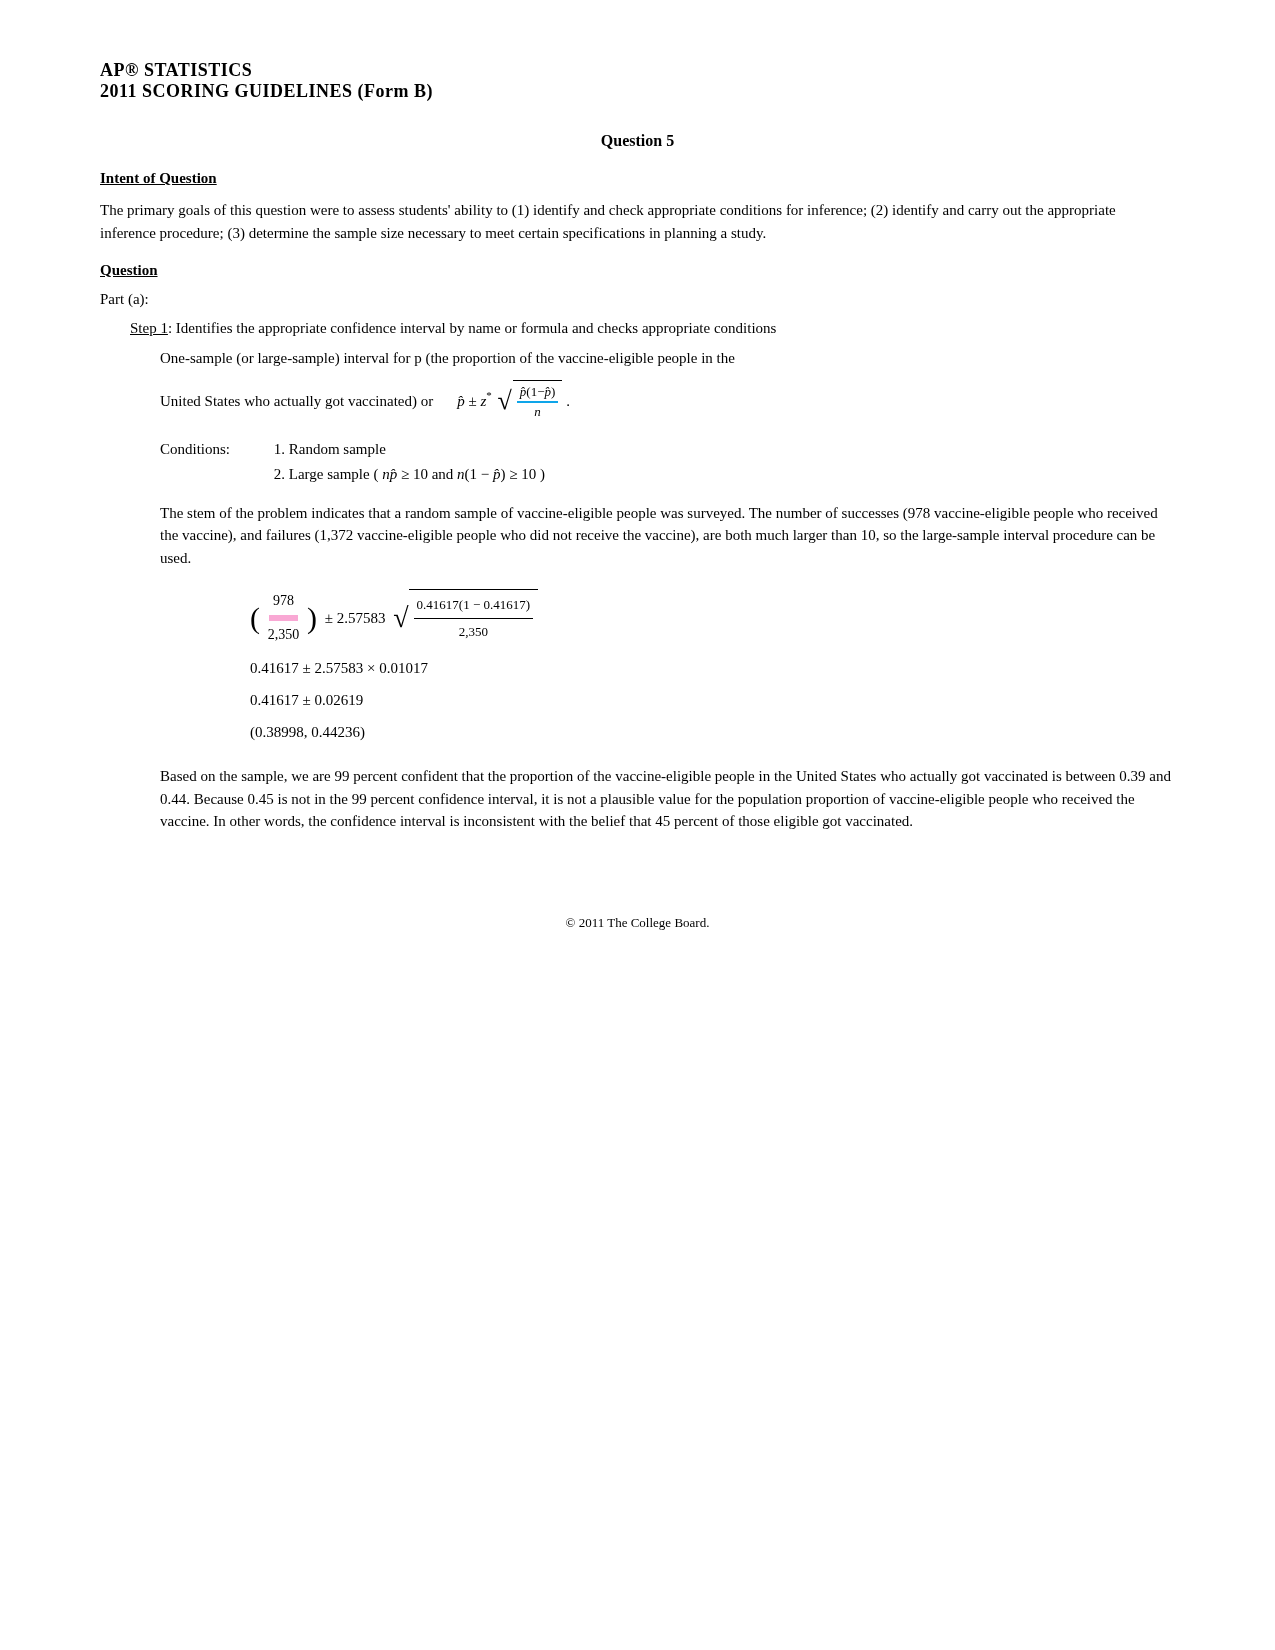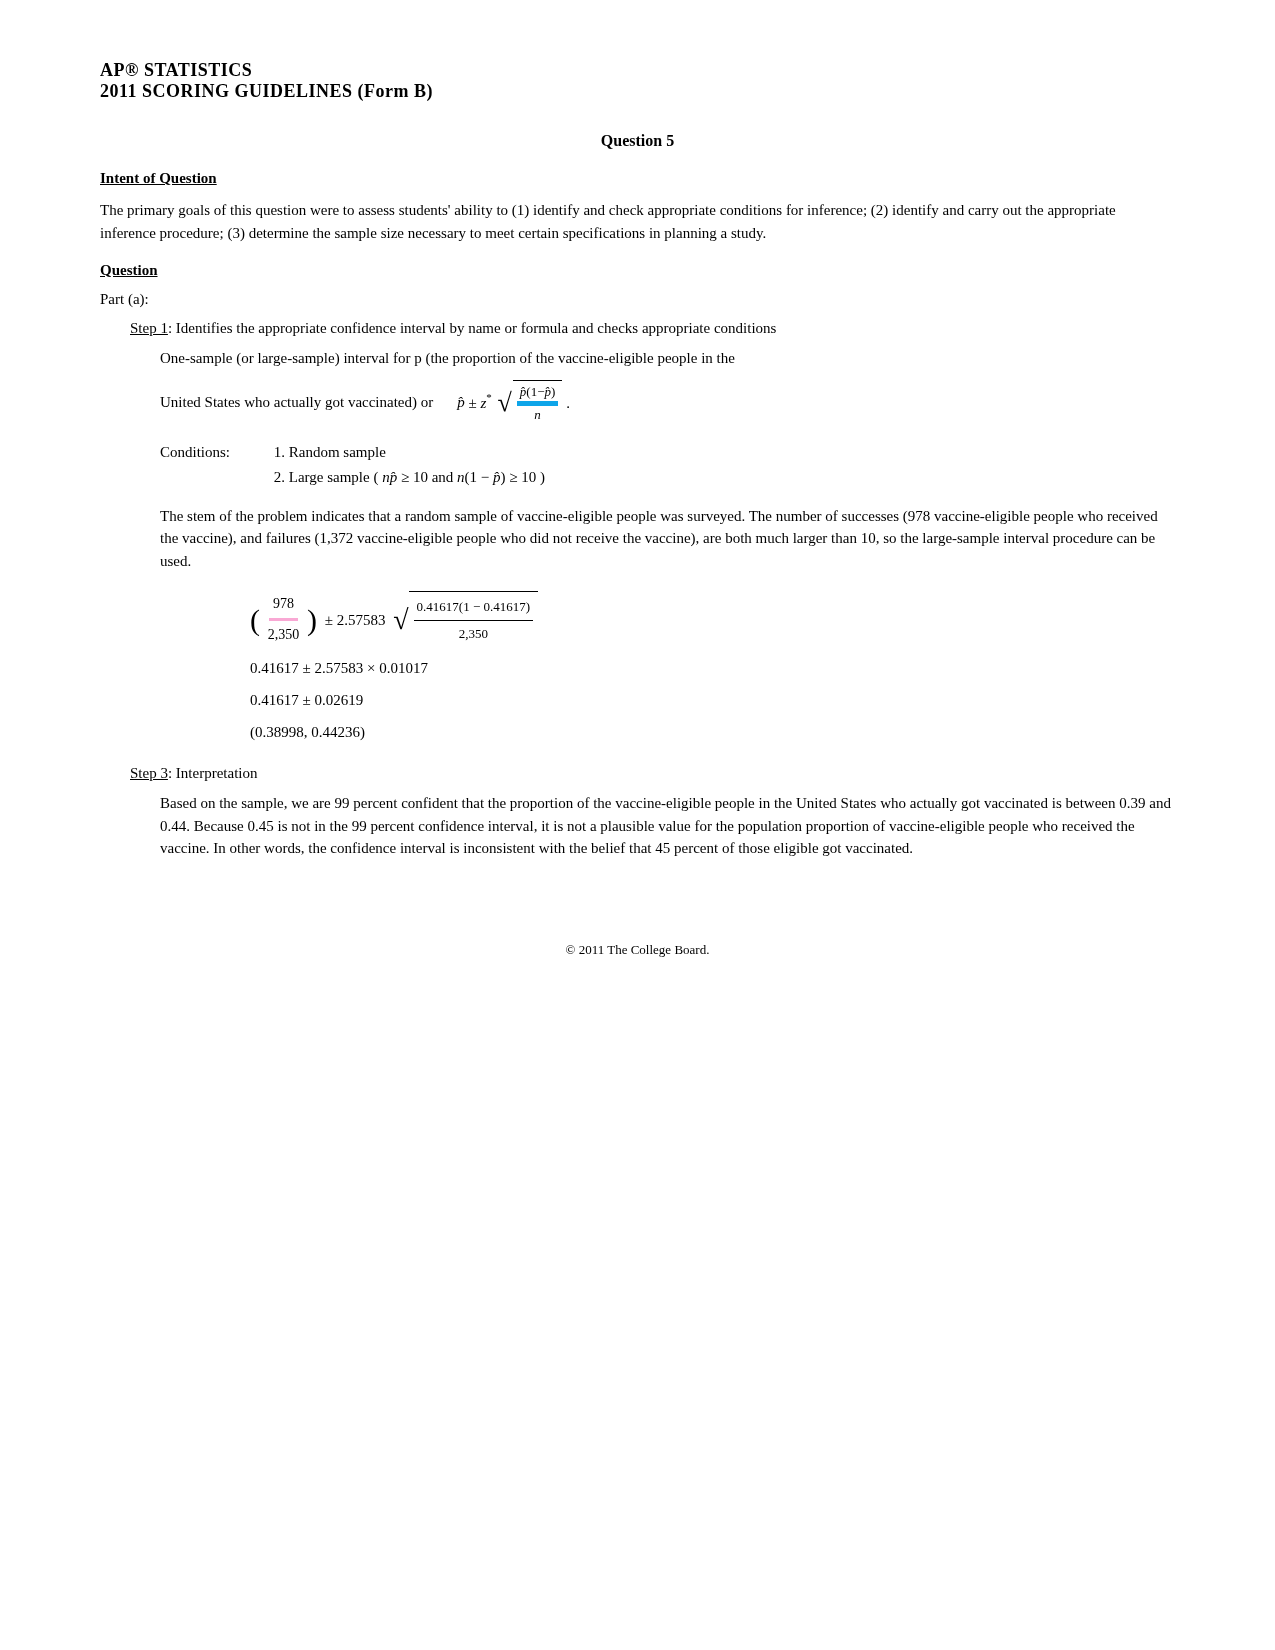--- a/index.html
+++ b/index.html
@@ -202,21 +202,21 @@
     <span style="font-size:15px; margin-left:4px;">
       <span style="position:relative; display:inline-block; vertical-align:middle;">
         <span style="font-style:italic;">p̂</span>
       </span>
       <span style="vertical-align:middle;"> ± </span>
       <span style="font-style:italic; vertical-align:middle;">z</span><sup style="vertical-align:super; font-size:11px;">*</sup>
       <span class="sqrt-wrapper" style="vertical-align:middle; margin-left:2px;">
         <span class="sqrt-symbol" style="font-size:26px;">√</span>
         <span class="sqrt-content" style="border-top:1.5px solid #000; padding: 2px 4px;">
           <span class="fraction" style="display:inline-flex; flex-direction:column; align-items:center; font-size:13px; vertical-align:middle;">
-            <span class="numer" style="border-bottom:5px solid #0ea5e9; padding:0 3px;">
+            <span class="numer" style="border-bottom:2px solid #0ea5e9; padding:0 3px;">
               <span style="font-style:italic;">p̂</span>(1−<span style="font-style:italic;">p̂</span>)
             </span>
             <span class="denom" style="padding:0 3px; font-style:italic;">n</span>
           </span>
         </span>
       </span>
       <span style="vertical-align:middle;">.</span>
     </span>
   </div>
 
@@ -231,21 +231,21 @@
   <div class="body-text" style="margin-left:30px;">The stem of the problem indicates that a random sample of vaccine-eligible people was surveyed. The number of successes (978 vaccine-eligible people who received the vaccine), and failures (1,372 vaccine-eligible people who did not receive the vaccine), are both much larger than 10, so the large-sample interval procedure can be used.</div>
 </div>
 
 <div class="step-container">
 
   <div class="step2-math">
 
     <div style="margin-bottom:4px;">
       <span class="big-paren">(</span>
       <span class="fraction" style="display:inline-flex; flex-direction:column; align-items:center; font-size:14px; vertical-align:middle;">
-        <span class="numer" style="border-bottom:3px solid #f9a8d4; padding:0 4px;">978</span>
+        <span class="numer" style="border-bottom:6px solid #f9a8d4; padding:0 4px;">978</span>
         <span class="denom" style="padding:0 4px;">2,350</span>
       </span>
       <span class="big-paren">)</span>
       <span style="vertical-align:middle; margin:0 4px;"> ± 2.57583</span>
       <span class="sqrt-wrapper" style="vertical-align:middle;">
         <span style="font-size:28px; line-height:1; vertical-align:middle;">√</span>
         <span style="border-top:1.5px solid #000; padding:2px 5px; font-size:14px; vertical-align:middle;">
           <span class="fraction" style="display:inline-flex; flex-direction:column; align-items:center; font-size:13px; vertical-align:middle;">
             <span class="numer" style="border-bottom:1px solid #000; padding:0 3px;">0.41617(1 − 0.41617)</span>
             <span class="denom" style="padding:0 3px;">2,350</span>
@@ -253,22 +253,18 @@
         </span>
       </span>
     </div>
     <div style="margin-bottom:2px;">0.41617 ± 2.57583 × 0.01017</div>
     <div style="margin-bottom:2px;">0.41617 ± 0.02619</div>
     <div>(0.38998, 0.44236)</div>
   </div>
 </div>
 
 <div class="step-container">
-  <div class="step-header">
-    <span class="step-label">Step 3</span>
-      <span>: Interpretation</span>
-  </div>
   <div class="body-text" style="margin-left:30px;">Based on the sample, we are 99 percent confident that the proportion of the vaccine-eligible people in the United States who actually got vaccinated is between 0.39 and 0.44. Because 0.45 is not in the 99 percent confidence interval, it is not a plausible value for the population proportion of vaccine-eligible people who received the vaccine. In other words, the confidence interval is inconsistent with the belief that 45 percent of those eligible got vaccinated.</div>
 </div>
 
 <div class="footer">
   <div>© 2011 The College Board.</div>
 </div>
 
 </body></html>

